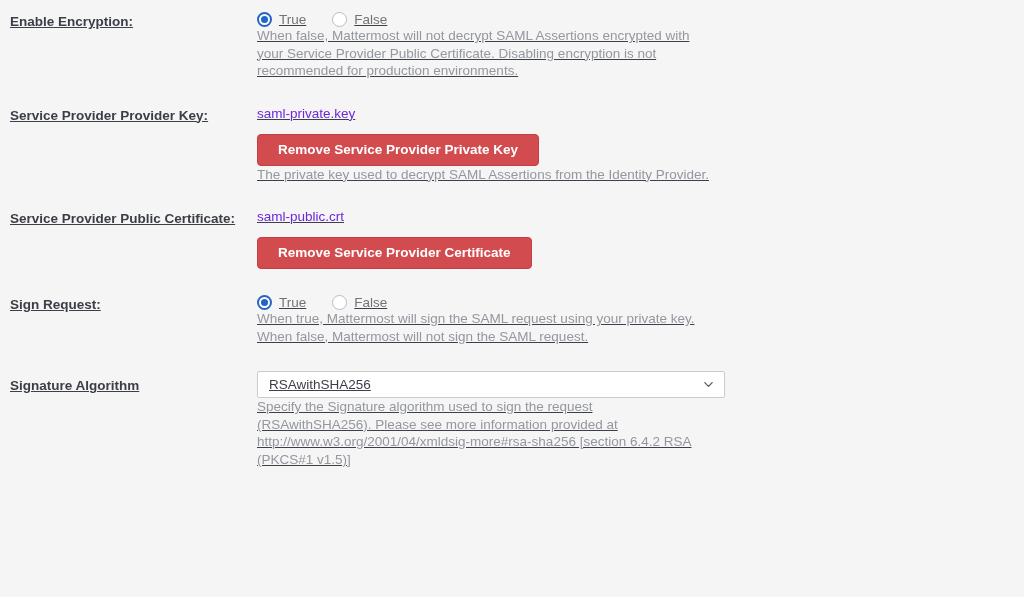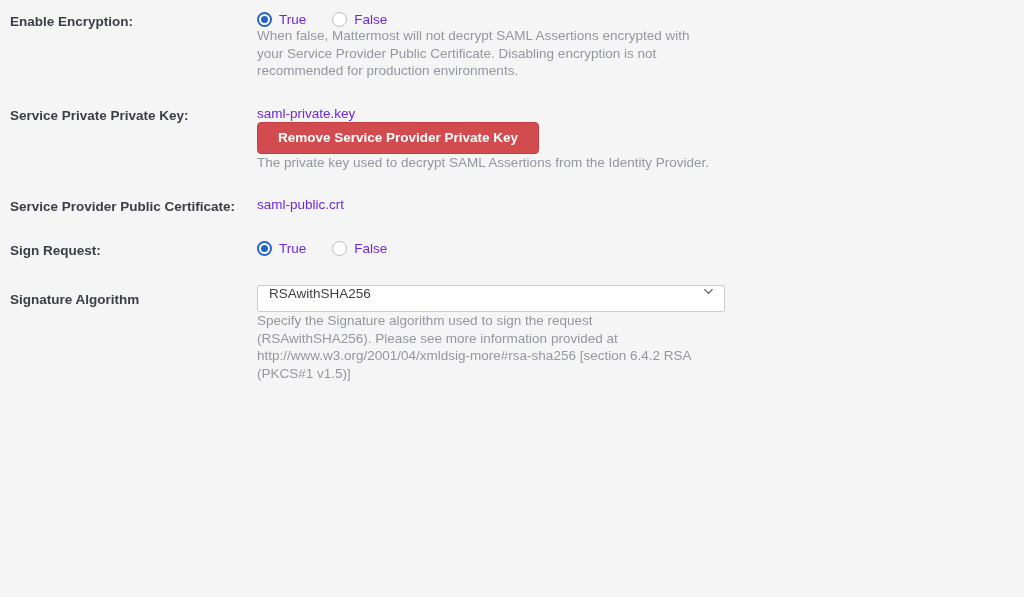--- a/index.html
+++ b/index.html
@@ -9,20 +9,21 @@
     font-family: "Liberation Sans", sans-serif;
     font-size: 13.5px;
     color: #3d404a;
     overflow: hidden;
   }
   .page { padding: 12px 10px 0 10px; }
   .row {
     display: flex;
     align-items: flex-start;
     margin-bottom: 26px;
+    text-decoration: underline;
   }
   .row-label {
     width: 247px;
     flex: 0 0 247px;
     font-weight: 700;
     color: #3b3e47;
     padding-top: 1px;
     line-height: 17px;
   }
   .row.select-row .row-label { padding-top: 6px; }
@@ -46,41 +47,43 @@
     flex: 0 0 15px;
   }
   .radio.checked { border: 2px solid #2464c5; }
   .radio.checked::after {
     content: '';
     position: absolute;
     left: 2px; top: 2px; right: 2px; bottom: 2px;
     border-radius: 50%;
     background: #2464c5;
   }
-  .radio-text { color: #6d28d9; }
+  .radio-text { color: #737373; }
   .danger-btn {
+    margin-top: 12px;
     display: inline-block;
     background: #d24b4e;
     border: 1px solid #c63e45;
     border-radius: 4px;
     color: #ffffff;
     font-weight: 700;
     font-size: 13.5px;
     font-family: "Liberation Sans", sans-serif;
     padding: 7px 20px 8px 20px;
     line-height: 15px;
     cursor: pointer;
   }
   .select-box {
     width: 468px;
     height: 27px;
     background: #ffffff;
     border: 1px solid #cccccc;
     border-radius: 2px;
     display: flex;
+    align-items: center;
     justify-content: space-between;
     padding: 0 10px 0 11px;
     cursor: pointer;
   }
   .select-value { color: #3b3e47; }
   .chevron { width: 11px; height: 11px; flex: 0 0 11px; }
 </style>
 </head>
 <body>
 
@@ -97,48 +100,50 @@
         <label class="radio-option">
           <span class="radio"></span>
           <span class="radio-text">False</span>
         </label>
       </div>
       <p class="help">When false, Mattermost will not decrypt SAML Assertions encrypted with your Service Provider Public Certificate. Disabling encryption is not recommended for production environments.</p>
     </div>
   </div>
 
   <div class="row">
-    <div class="row-label">Service Private Private Key:</div>
+    <div class="row-label">Service Provider Provider Key:</div>
     <div class="row-content">
       <div class="filename">saml-private.key</div>
       <button class="danger-btn">Remove Service Provider Private Key</button>
       <p class="help">The private key used to decrypt SAML Assertions from the Identity Provider.</p>
     </div>
   </div>
 
   <div class="row">
     <div class="row-label">Service Provider Public Certificate:</div>
     <div class="row-content">
       <div class="filename">saml-public.crt</div>
+      <button class="danger-btn">Remove Service Provider Certificate</button>
     </div>
   </div>
 
   <div class="row">
     <div class="row-label">Sign Request:</div>
     <div class="row-content">
       <div class="radio-group">
         <label class="radio-option">
           <span class="radio checked"></span>
           <span class="radio-text">True</span>
         </label>
         <label class="radio-option">
           <span class="radio"></span>
           <span class="radio-text">False</span>
         </label>
       </div>
+      <p class="help">When true, Mattermost will sign the SAML request using your private key. When false, Mattermost will not sign the SAML request.</p>
     </div>
   </div>
 
   <div class="row select-row">
     <div class="row-label">Signature Algorithm</div>
     <div class="row-content">
       <div class="select-box">
         <span class="select-value">RSAwithSHA256</span>
         <svg class="chevron" viewBox="0 0 12 12" fill="none">
           <path d="M2 4 L6 8 L10 4" stroke="#555a63" stroke-width="1.4" stroke-linecap="round" stroke-linejoin="round"></path>

